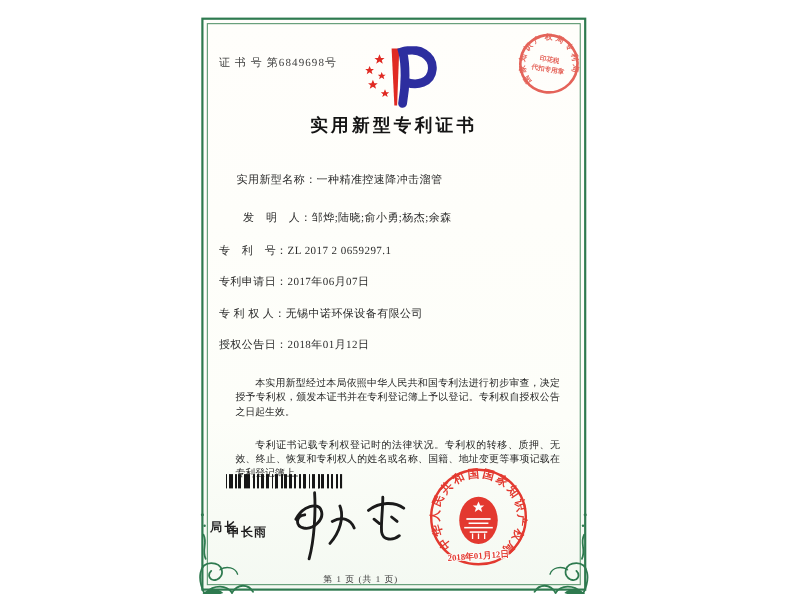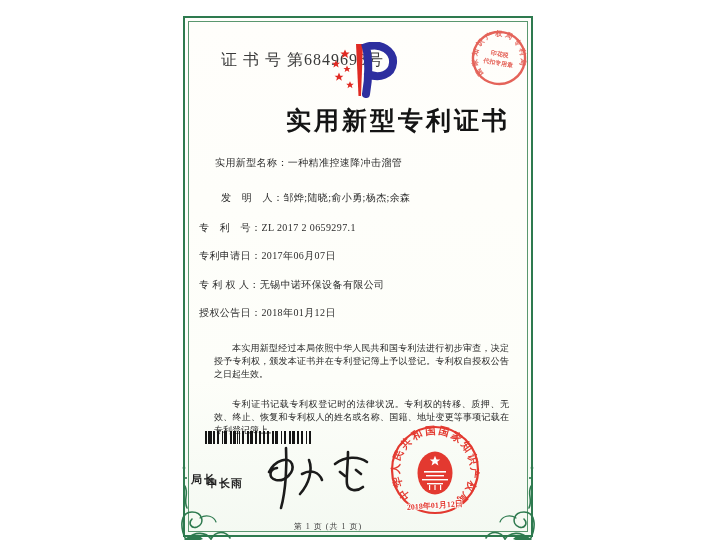--- a/index.html
+++ b/index.html
@@ -11,26 +11,26 @@
   .cert{
     position:absolute;left:183px;top:16px;width:350px;height:521px;
     background:linear-gradient(180deg,#fffefb 0%,#fdfef9 70%,#f4f9f2 100%);
     border:2px solid #2e7a4f;
     outline:1px solid #5a976f;
     outline-offset:-6px;
     box-sizing:border-box;
   }
   .cert-no{
     position:absolute;left:14px;top:32px;
-    font-size:16px;color:#3b3b3b;letter-spacing:1px;white-space:nowrap;margin-left:22px;
+    font-size:10px;color:#3b3b3b;letter-spacing:1px;white-space:nowrap;
   }
   .logo{position:absolute;left:124px;top:24px;width:100px;height:58px;}
   .title{
     position:absolute;left:0;top:86px;width:100%;text-align:center;
-    font-size:25px;font-weight:bold;color:#141414;letter-spacing:3px;white-space:nowrap;margin-left:40px;
+    font-size:16px;font-weight:bold;color:#141414;letter-spacing:3px;white-space:nowrap;
   }
   .fields{position:absolute;left:14px;top:138px;width:324px;}
   .field{position:absolute;left:0;font-size:10px;color:#2c2c2c;white-space:nowrap;letter-spacing:.4px;}
   .f0{top:0px;margin-left:16px;}.f1{top:35px;margin-left:22px;}.f2{top:65px;}.f3{top:93px;}.f4{top:122px;}.f5{top:150px;}
   .field .lab{color:#2c2c2c;}
   .body-text{
     position:absolute;left:13px;top:308px;width:327px;
     font-size:9px;line-height:13.2px;color:#262626;text-align:justify;
   }
   .body-text p{margin:16px;text-indent:2em;}

